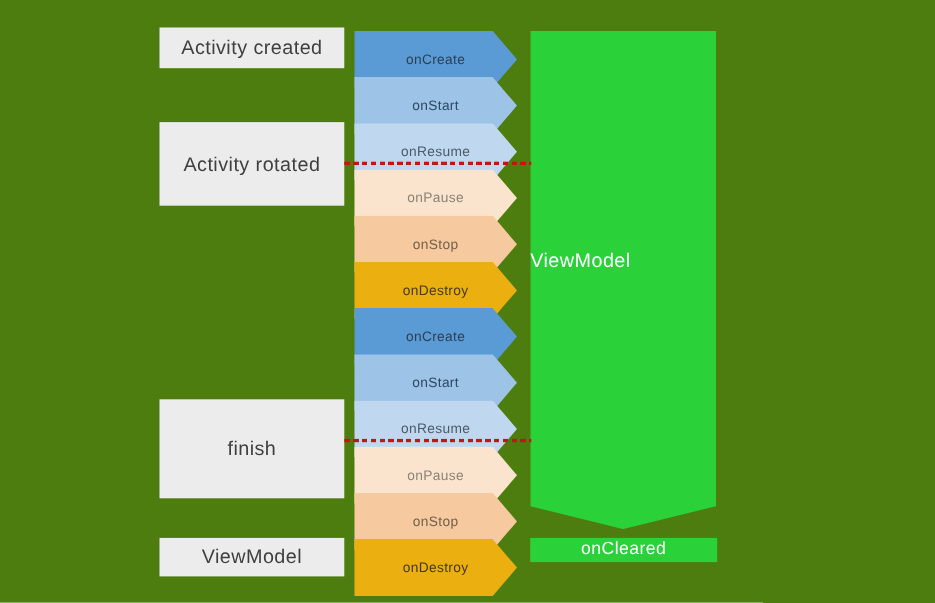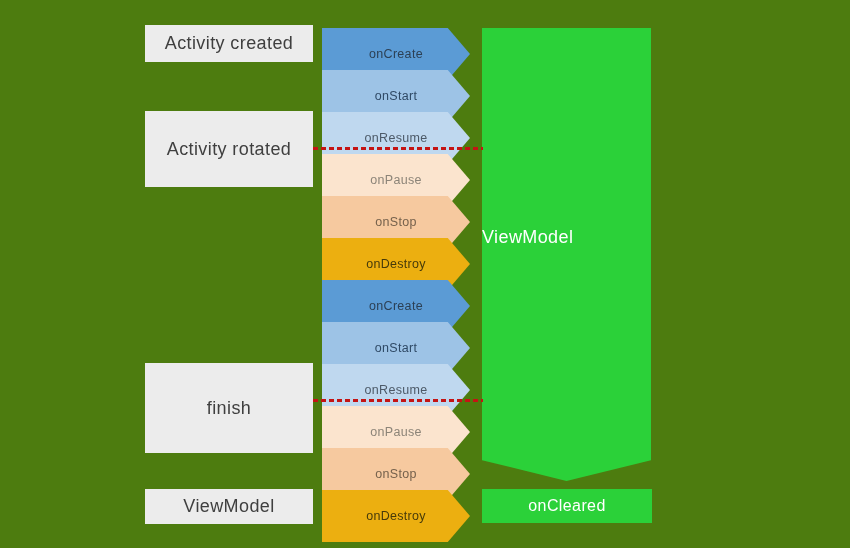--- a/index.html
+++ b/index.html
@@ -60,21 +60,21 @@
     width: 100%;
     text-align: left;
     font-size: 18px;
     letter-spacing: 0.4px;
   }
   .oncleared-block {
     position: absolute;
     left: 482px;
     top: 489px;
     width: 170px;
-    height: 34px;
+    height: 22px;
     display: flex;
     align-items: center;
     justify-content: center;
     font-size: 16px;
     letter-spacing: 0.4px;
     z-index: 2;
   }
   
   .connector {
     position: absolute;

